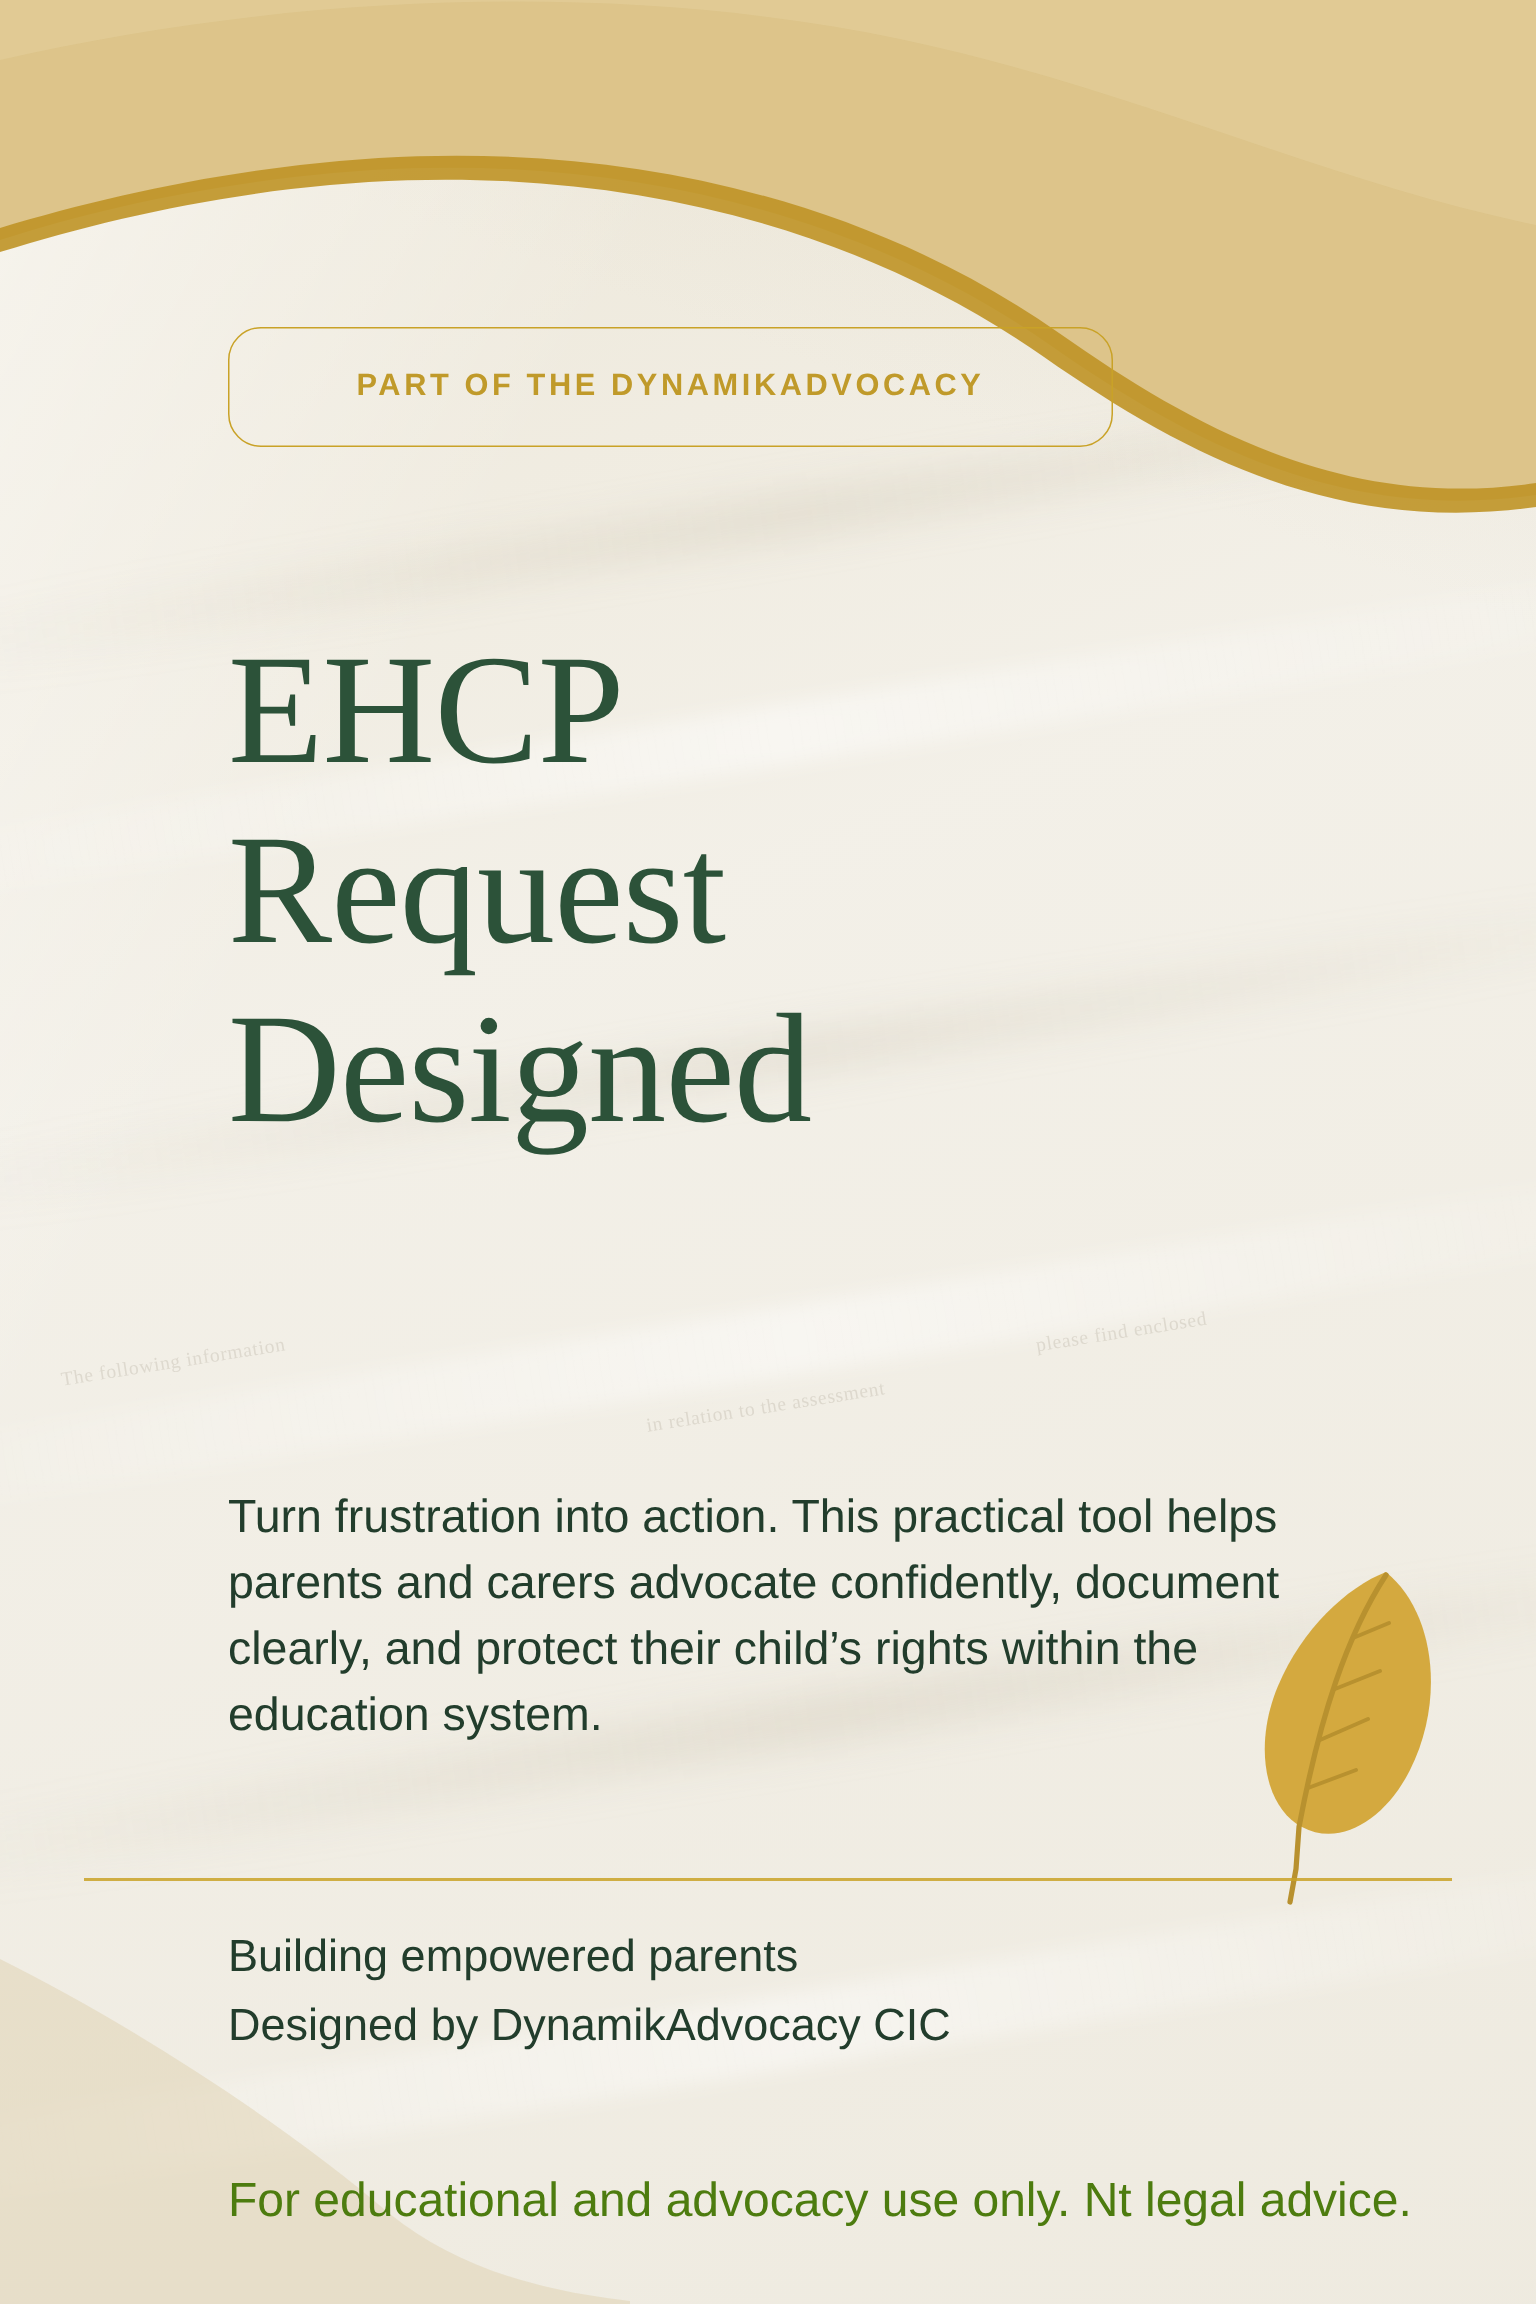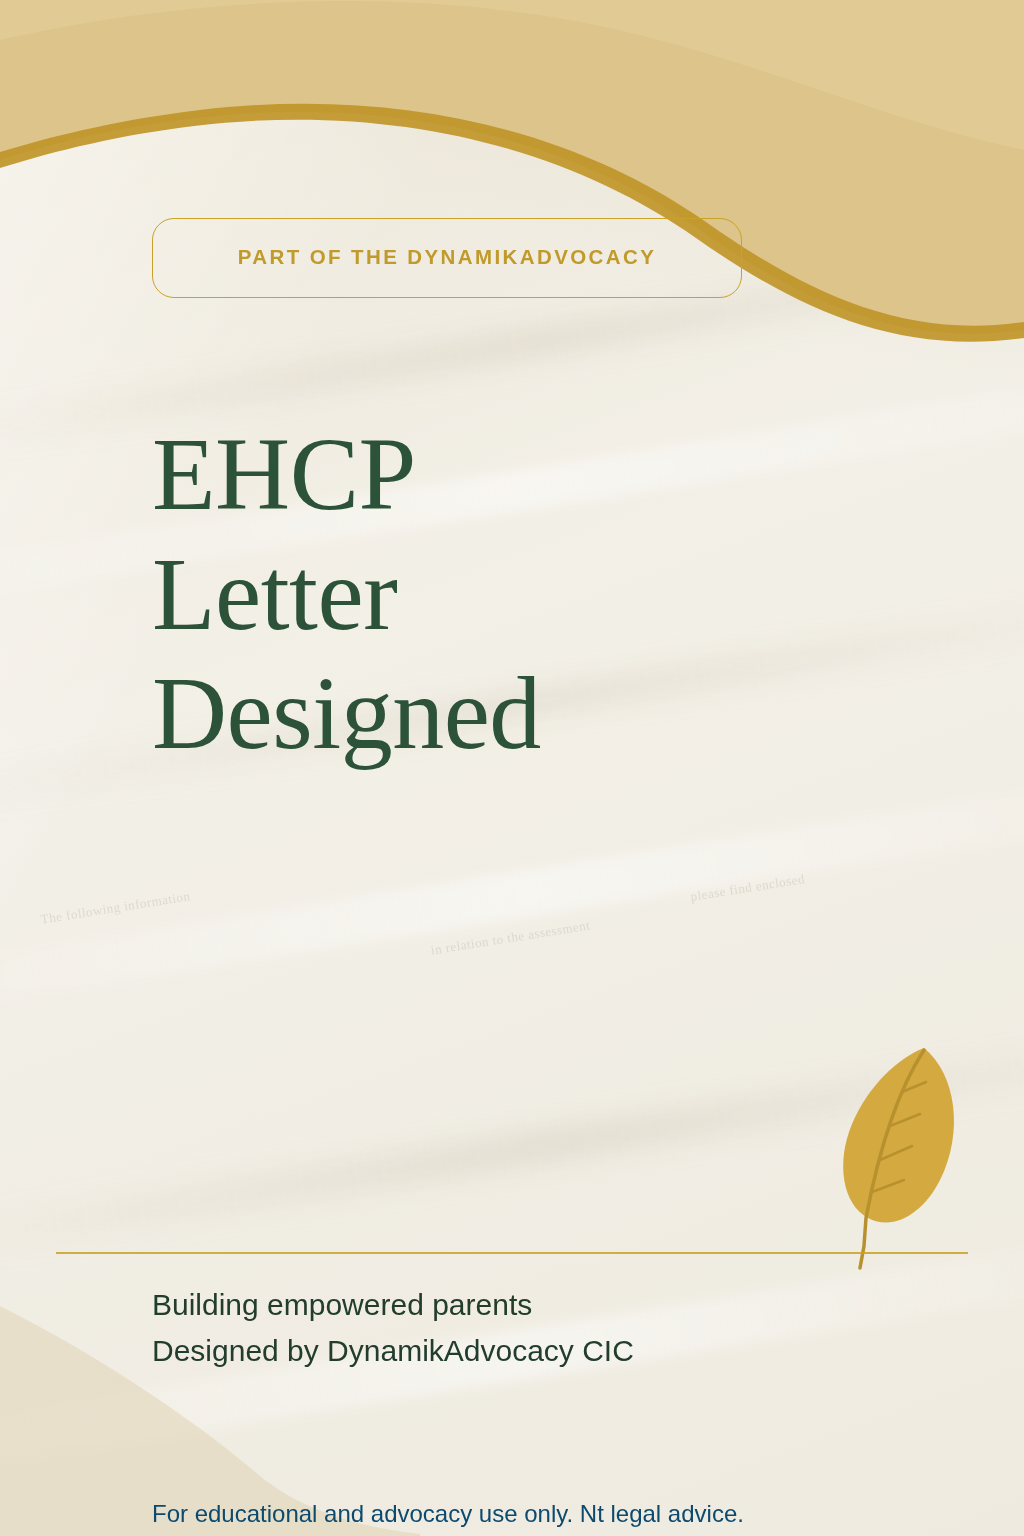--- a/index.html
+++ b/index.html
@@ -149,24 +149,24 @@
     width: 760px;
     color: #223d2c;
   }
   .footer-line {
     font-size: 30px;
     line-height: 1.52;
   }
   .disclaimer {
     position: absolute;
     left: 152px;
-    top: 1500px;
+    top: 1448px;
     width: 800px;
-    font-size: 24px;
-    color: #0c4a6e;
+    font-size: 32px;
+    color: #4d7c0f;
   }
 </style>
 </head>
 <body>
 
 <div class="poster">
 
   <div class="paper-texture"></div>
 
   <div class="shadow-band" style="left:-120px; top:330px; width:1300px; height:26px;"></div>
@@ -189,24 +189,25 @@
   <svg class="corner-bottom" viewBox="0 0 420 360" preserveAspectRatio="none">
     <path d="M0,360 L0,130 C90,175 190,240 260,300 C300,332 350,350 420,358 L420,360 Z" fill="#e0d4b4" opacity="0.55"></path>
   </svg>
 
   <div class="badge">
     <div class="badge-line">PART OF THE DYNAMIKADVOCACY</div>
   </div>
 
   <h1 class="title">
     <span class="line">EHCP</span>
-    <span class="line">Letter</span>
+    <span class="line">Request</span>
     <span class="line">Designed</span>
   </h1>
 
+  <p class="body-copy">Turn frustration into action. This practical tool helps parents and carers advocate confidently, document clearly, and protect their child’s rights within the education system.</p>
 
   <div class="leaf-wrap">
     <svg width="140" height="230" viewBox="0 0 140 230">
       <path d="M96,8 C128,34 136,92 112,140 C96,172 66,192 40,178 C14,164 8,122 24,84 C40,46 70,18 96,8 Z" fill="#d4a93f"></path>
       <path d="M96,10 C70,50 52,104 38,178 L36,206 L32,228" stroke="#b8912f" stroke-width="3.5" fill="none" stroke-linecap="round"></path>
       <path d="M74,52 L98,42 M62,86 L92,74 M52,120 L84,106 M44,152 L76,140" stroke="#b8912f" stroke-width="2.6" fill="none" stroke-linecap="round"></path>
     </svg>
   </div>
 
   <div class="divider"></div>

